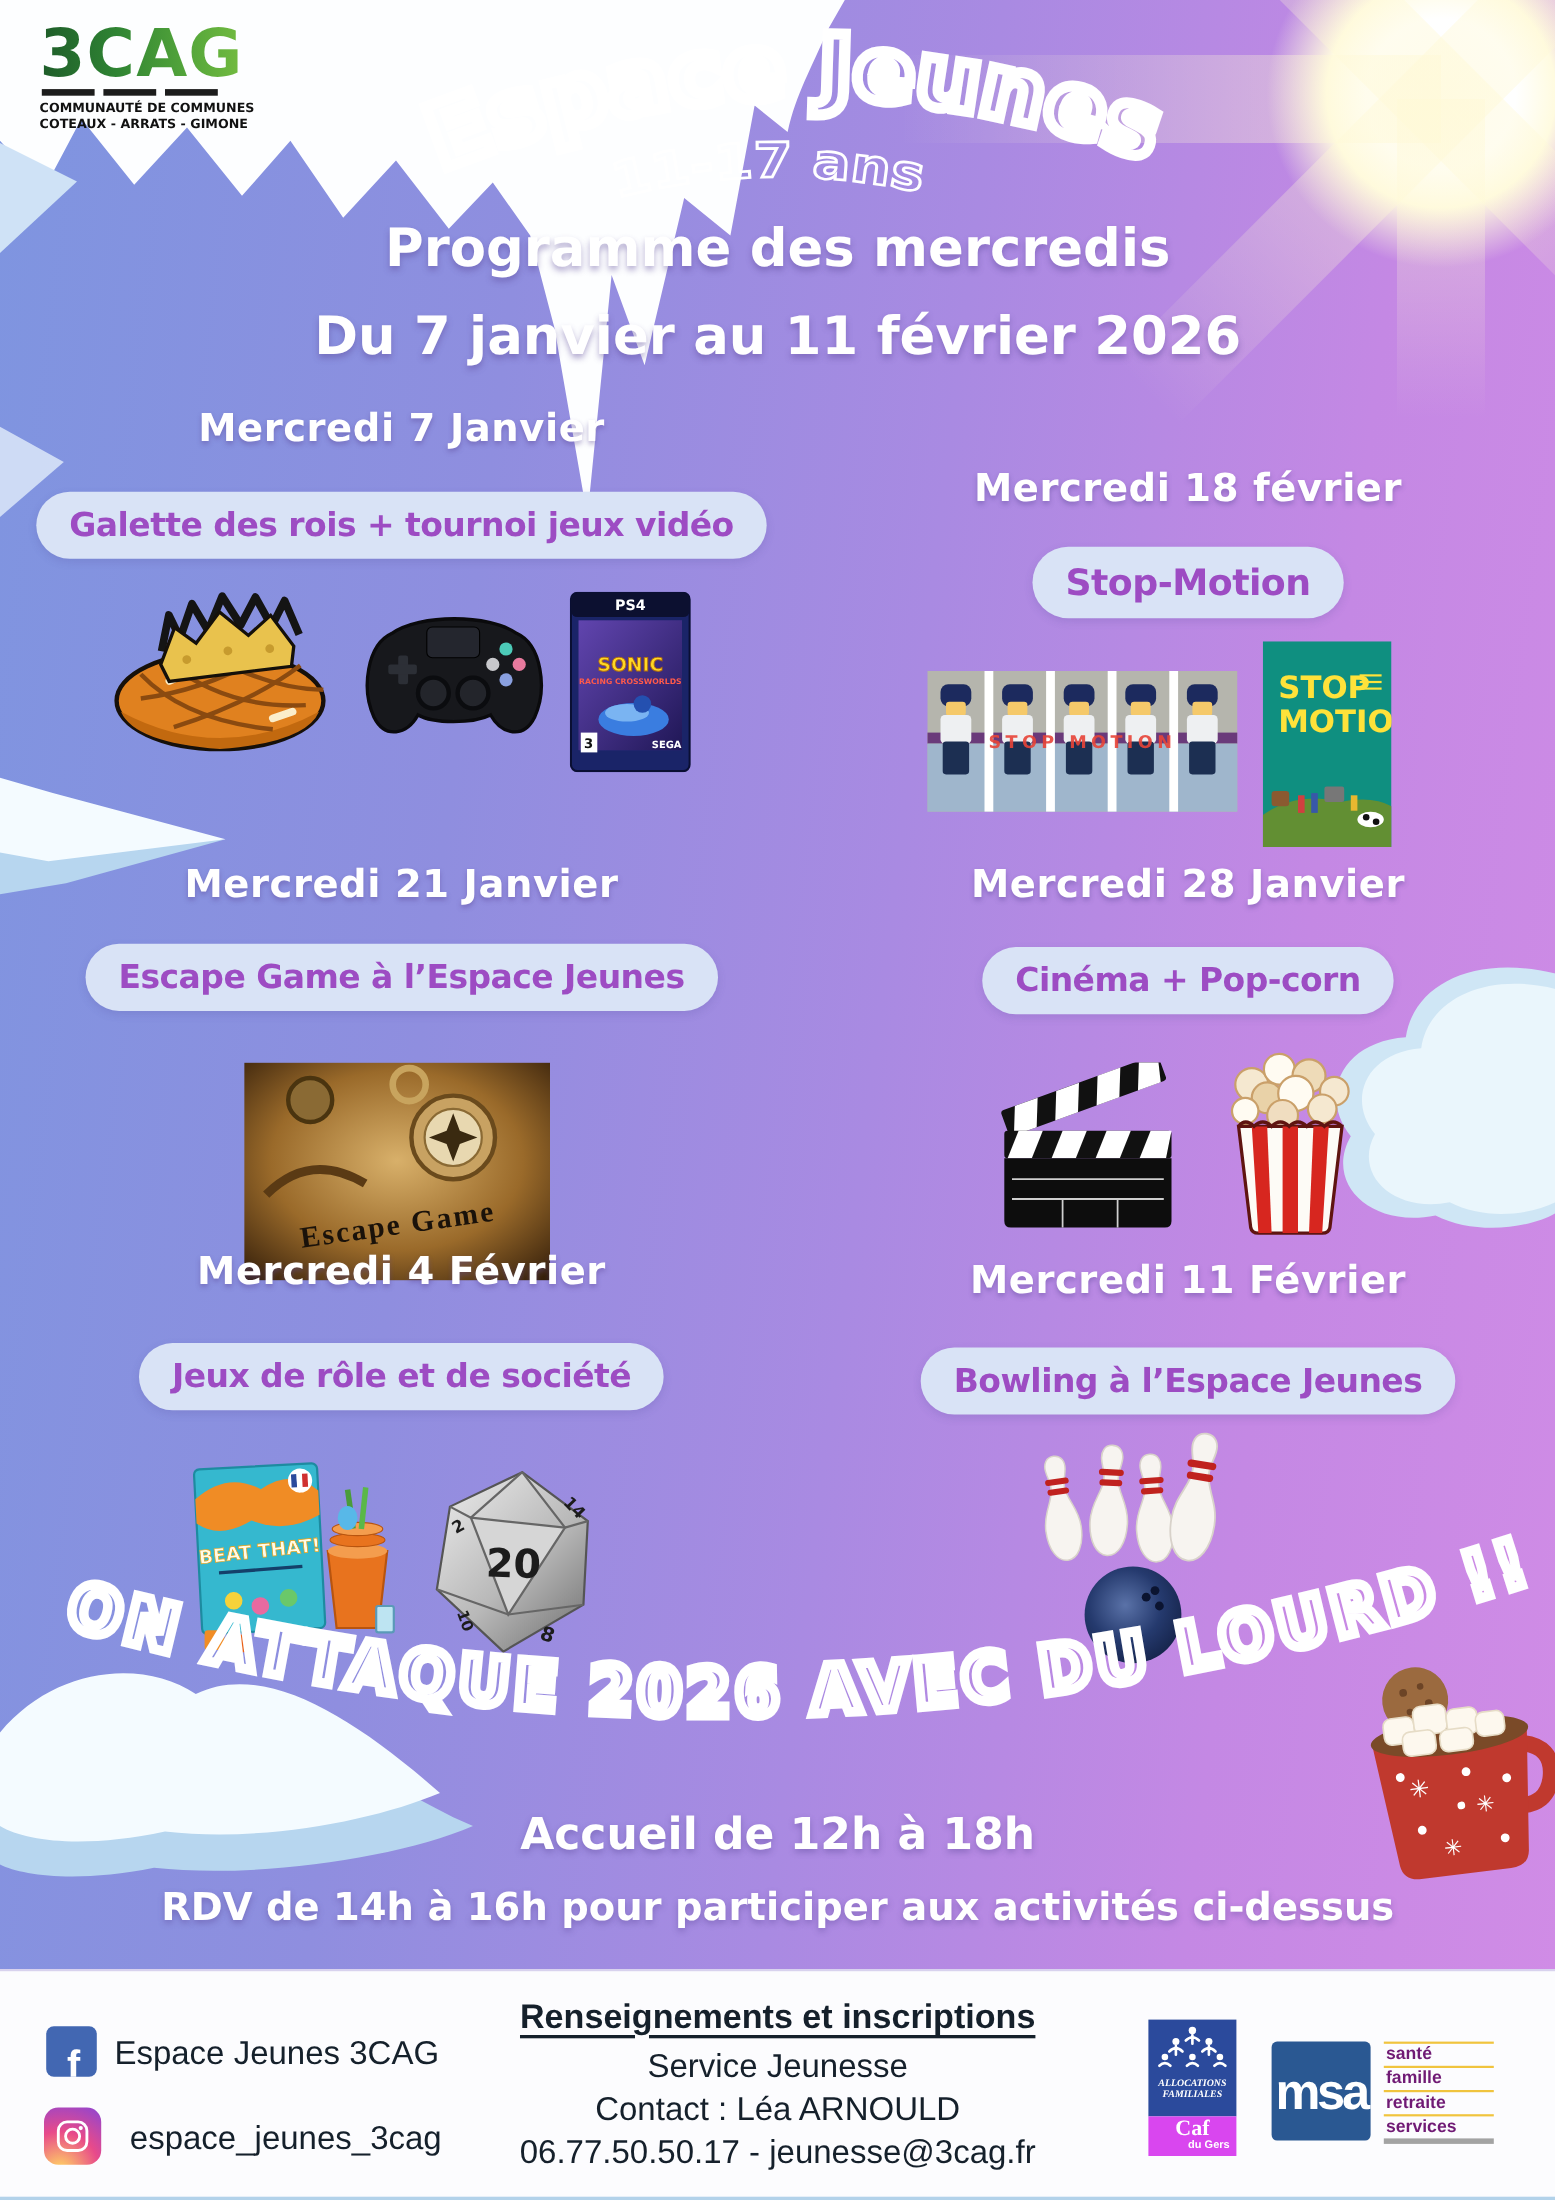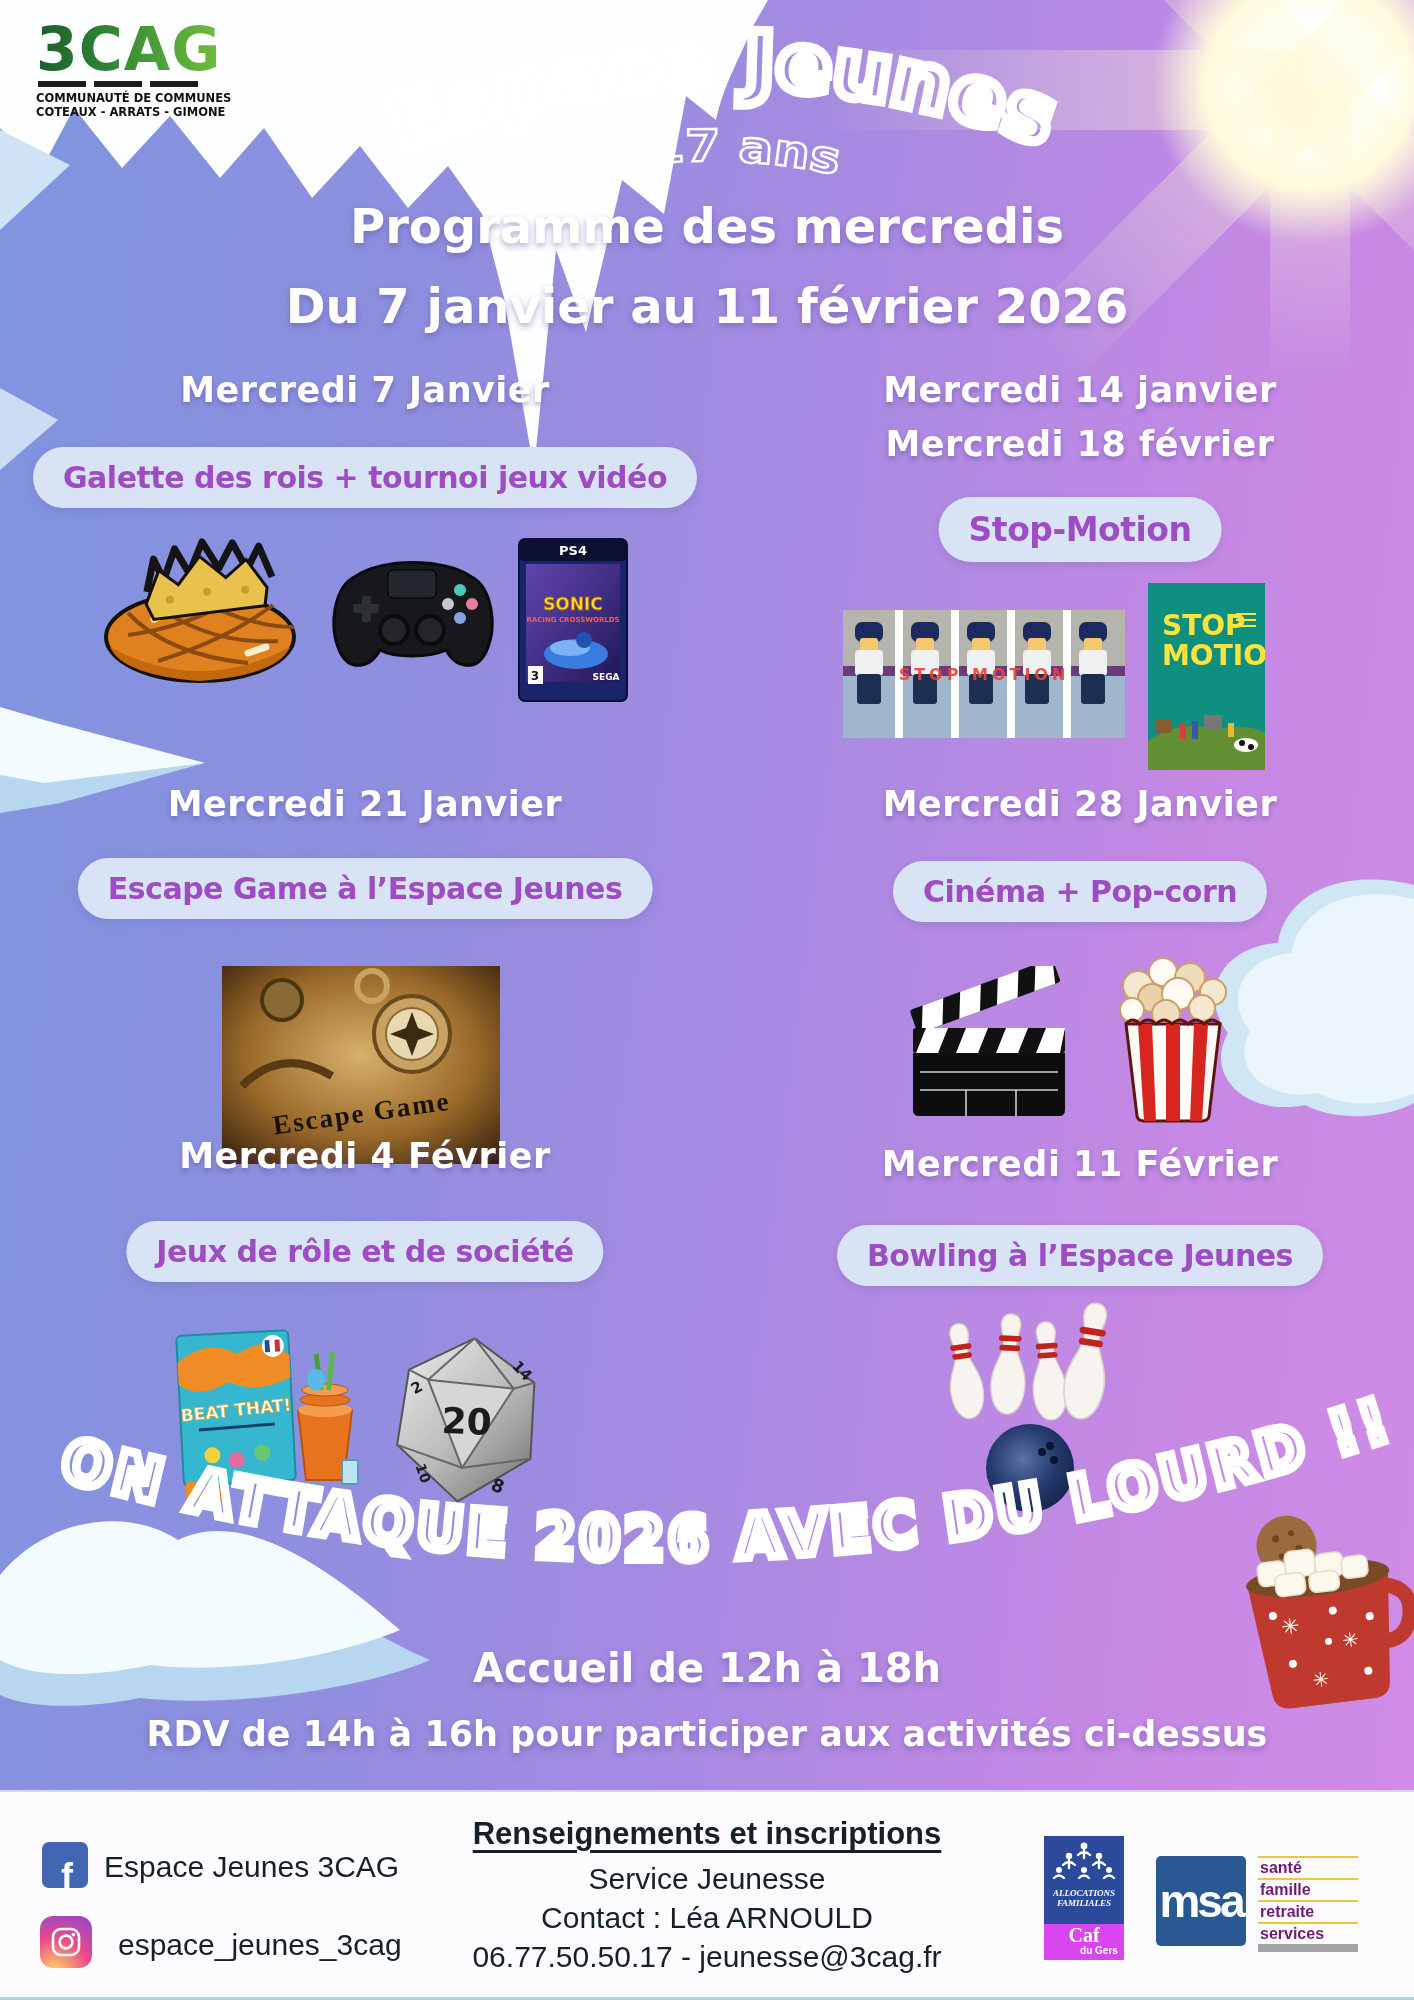--- a/index.html
+++ b/index.html
@@ -91,21 +91,21 @@
   .msa-square{
     position:absolute;left:1156px;top:64px;width:90px;height:90px;background:#2a5892;border-radius:5px;
     display:flex;align-items:center;justify-content:center;
     color:#fff;font-weight:bold;font-size:46px;letter-spacing:-3px;
   }
   .msa-words{position:absolute;left:1258px;top:64px;width:100px;}
   .msa-words .w{
     border-top:2px solid #f0c43e;color:#701a75;font-weight:bold;font-size:16px;
     line-height:20px;padding-left:2px;
   }
-  .msa-words .w:last-child{border-bottom:8px solid #a3a3a3;}
+  .msa-words .w:last-child{border-bottom:5px solid #a3a3a3;}
   .logo{position:absolute;left:36px;top:20px;z-index:4;width:200px;}
   .logo-acronym{font-weight:bold;font-size:60px;line-height:58px;letter-spacing:1px;
     background:linear-gradient(90deg,#1e5c2a,#2f8433 35%,#57a83b 70%,#7dc242);
     -webkit-background-clip:text;background-clip:text;color:transparent;}
   .logo-bars{display:flex;gap:8px;margin:3px 0 4px 2px;}
   .logo-bars span{display:block;width:48px;height:6px;background:#1c1c1c;}
   .logo-lines{font-size:11.5px;font-weight:bold;color:#111;line-height:14px;letter-spacing:0;}
 </style>
 </head>
 <body>
@@ -210,21 +210,20 @@
     <text x="55" y="72" font-size="17" font-weight="bold" fill="#ffd824" stroke="#b06a10" stroke-width=".8" text-anchor="middle">SONIC</text>
     <text x="55" y="84" font-size="7" font-weight="bold" fill="#ff5a4a" text-anchor="middle">RACING CROSSWORLDS</text>
     <ellipse cx="58" cy="116" rx="32" ry="15" fill="#3a7de0"></ellipse>
     <ellipse cx="52" cy="110" rx="20" ry="8" fill="#7ab4f2"></ellipse>
     <circle cx="66" cy="102" r="8" fill="#2450b0"></circle>
     <rect x="10" y="128" width="15" height="18" fill="#fff"></rect>
     <text x="17" y="142" font-size="12" font-weight="bold" fill="#111" text-anchor="middle">3</text>
     <text x="88" y="142" font-size="9" font-weight="bold" fill="#fff" text-anchor="middle">SEGA</text>
   </svg>
 
-  <div class="date" style="left:1080px;top:370px;">Mercredi 14 janvier</div>
   <div class="date" style="left:1080px;top:424px;">Mercredi 18 février</div>
   <div class="pill" style="left:1080px;top:497px;font-size:33px;">Stop-Motion</div>
   <svg class="artwork" style="left:843px;top:610px;width:282px;height:128px" viewBox="0 0 282 128">
     <rect width="282" height="128" fill="#b5b5ad"></rect>
     <rect y="56" width="282" height="10" fill="#6a3a7a"></rect>
     <rect y="66" width="282" height="62" fill="#9fb6cc"></rect>
     <g>
       <g transform="translate(3,0)">
         <rect x="9" y="12" width="28" height="20" rx="7" fill="#1c2a5e"></rect>
           <rect x="14" y="28" width="18" height="13" rx="3" fill="#f5c96a"></rect>

